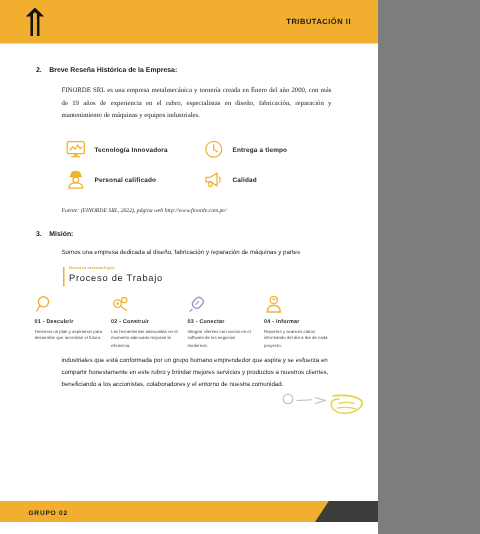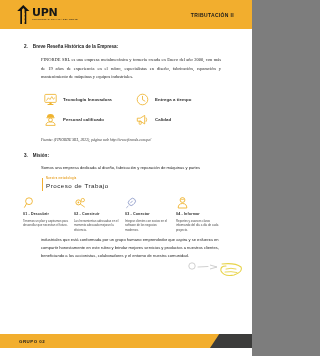--- a/index.html
+++ b/index.html
@@ -305,24 +305,20 @@
         <svg width="13" height="19" viewBox="0 0 13 19">
           <path d="M6.3 0 L12.4 6.0 L9.3 6.0 L9.3 19 L7.6 19 L7.6 4.4 L6.3 3.0 L5.0 4.4 L5.0 19 L3.3 19 L3.3 6.0 L0.2 6.0 Z" fill="#141414"></path>
           <rect x="5.0" y="8.0" width="0.7" height="2.2" fill="#F2AE2E"></rect>
           <rect x="5.0" y="11.4" width="0.7" height="2.2" fill="#F2AE2E"></rect>
           <rect x="5.0" y="14.8" width="0.7" height="2.2" fill="#F2AE2E"></rect>
           <rect x="7.0" y="8.0" width="0.7" height="2.2" fill="#F2AE2E"></rect>
           <rect x="7.0" y="11.4" width="0.7" height="2.2" fill="#F2AE2E"></rect>
           <rect x="7.0" y="14.8" width="0.7" height="2.2" fill="#F2AE2E"></rect>
         </svg>
       </span>
-      <span class="logo-text">
-        <span class="logo-upn">UPN</span>
-        <span class="logo-sub">UNIVERSIDAD PRIVADA DEL NORTE</span>
-      </span>
     </div>
     <div class="header-title">TRIBUTACIÓN II</div>
   </div>
 
   <div class="body">
 
     <div class="sec-head">
       <span class="sec-num">2.</span>
       <span class="sec-title">Breve Reseña Histórica de la Empresa:</span>
     </div>

